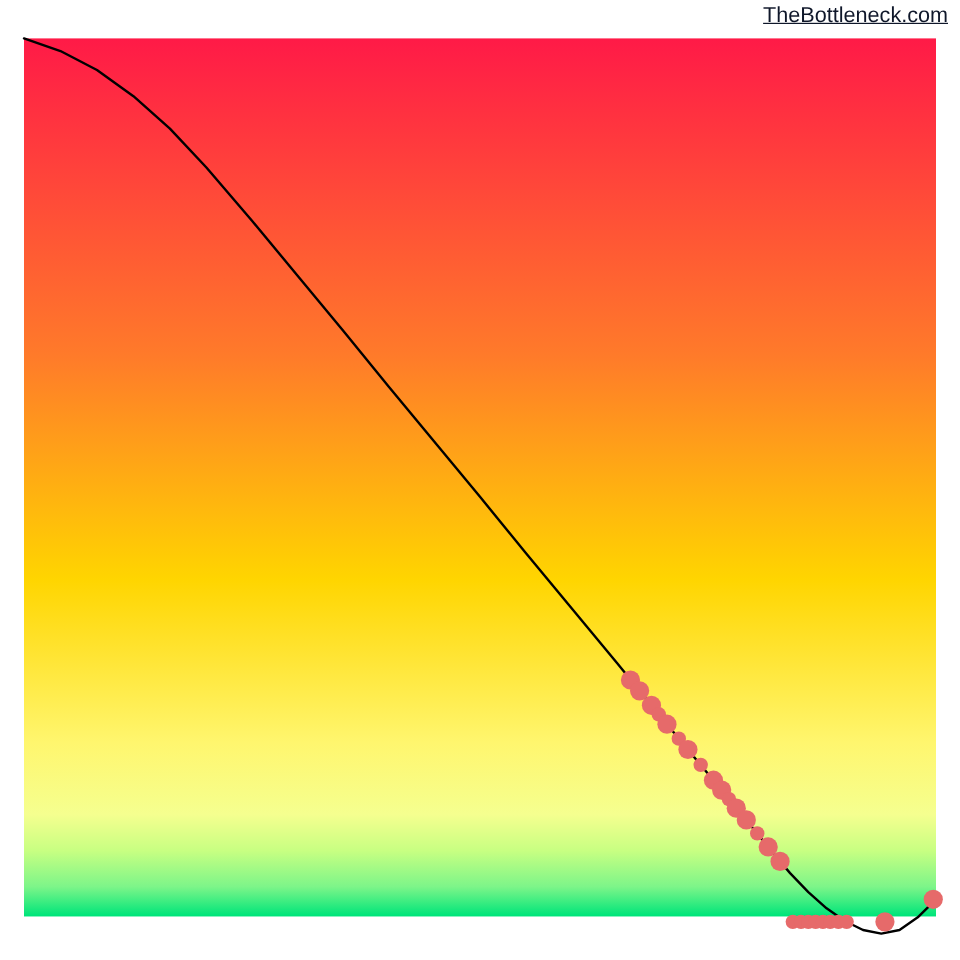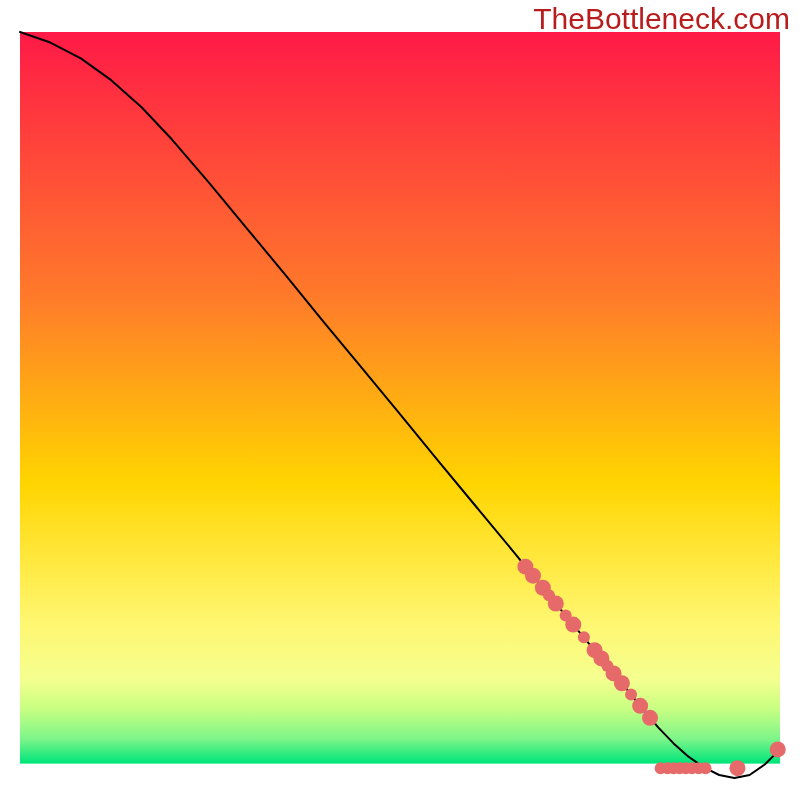--- a/index.html
+++ b/index.html
@@ -13,25 +13,26 @@
   }
   .chart-root {
     position: relative;
     width: 800px;
     height: 800px;
   }
   .watermark {
     position: absolute;
     top: 2px;
     right: 10px;
-    font-size: 30px;
+    font-size: 18px;
     font-weight: 400;
-    color: #b91c1c;
+    color: #0f172a;
     z-index: 5;
     pointer-events: none;
+    text-decoration: underline;
   }
   svg.plot {
     position: absolute;
     left: 0;
     top: 0;
     width: 800px;
     height: 800px;
     display: block;
   }
 </style>

